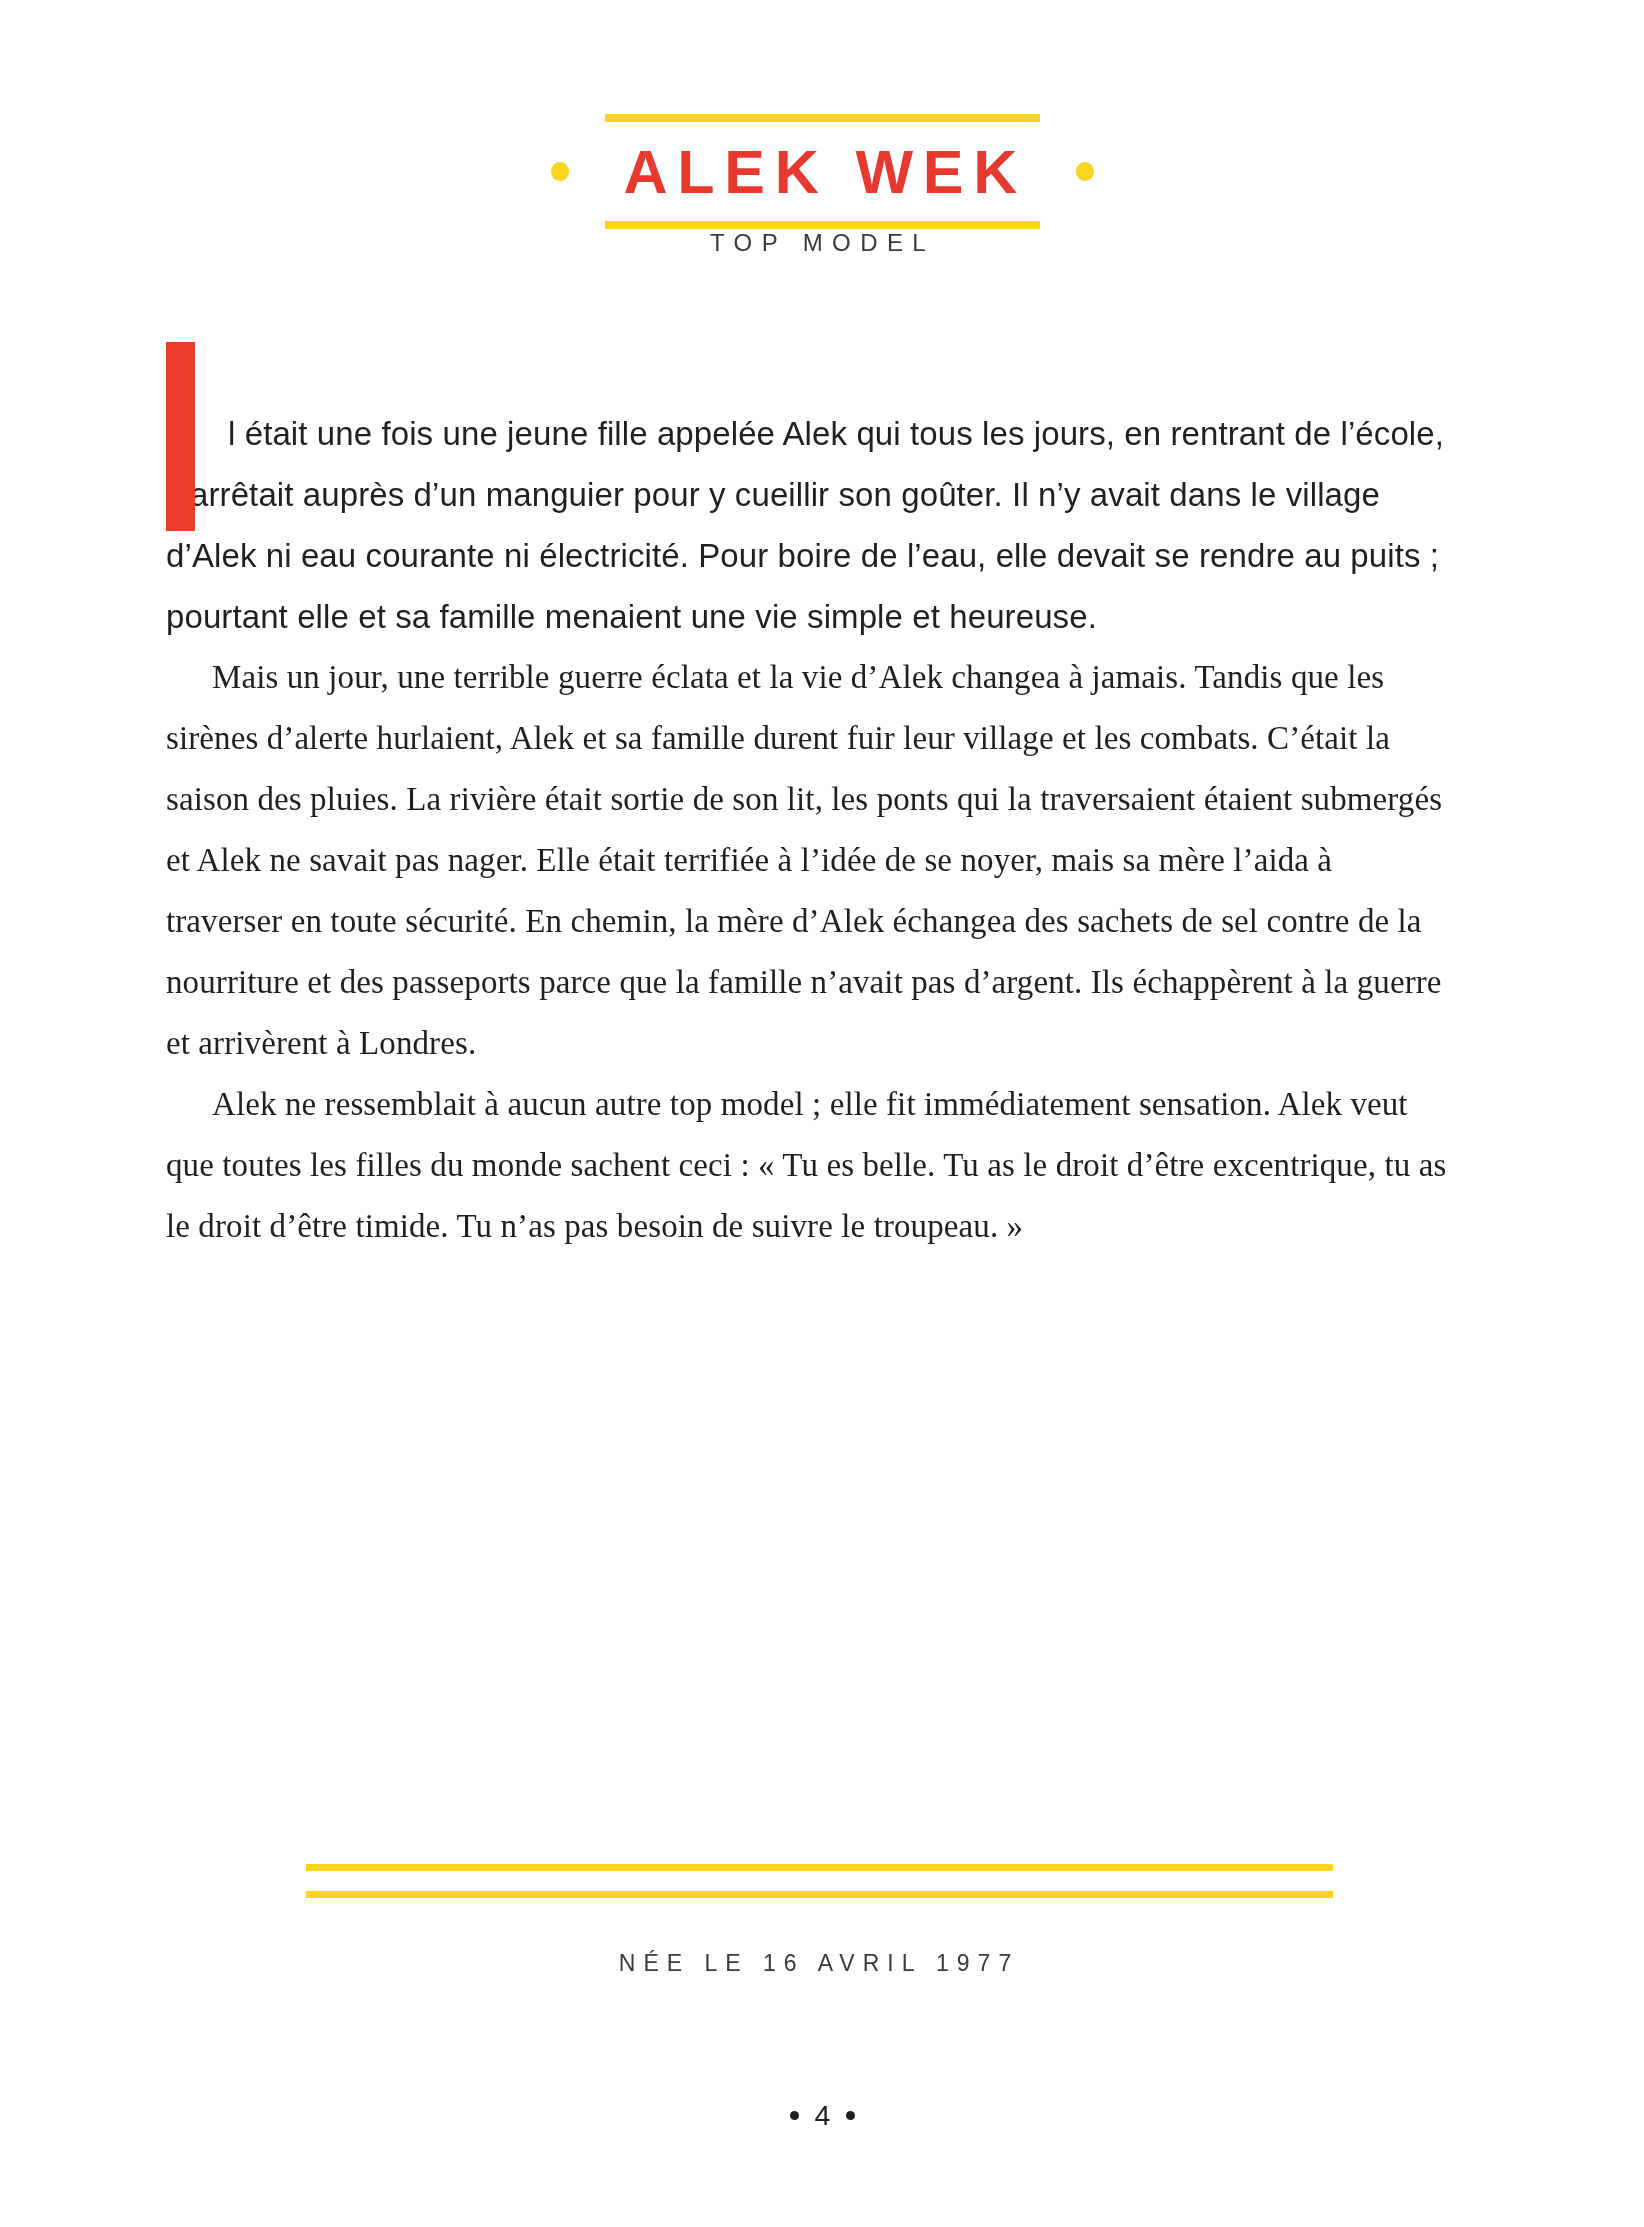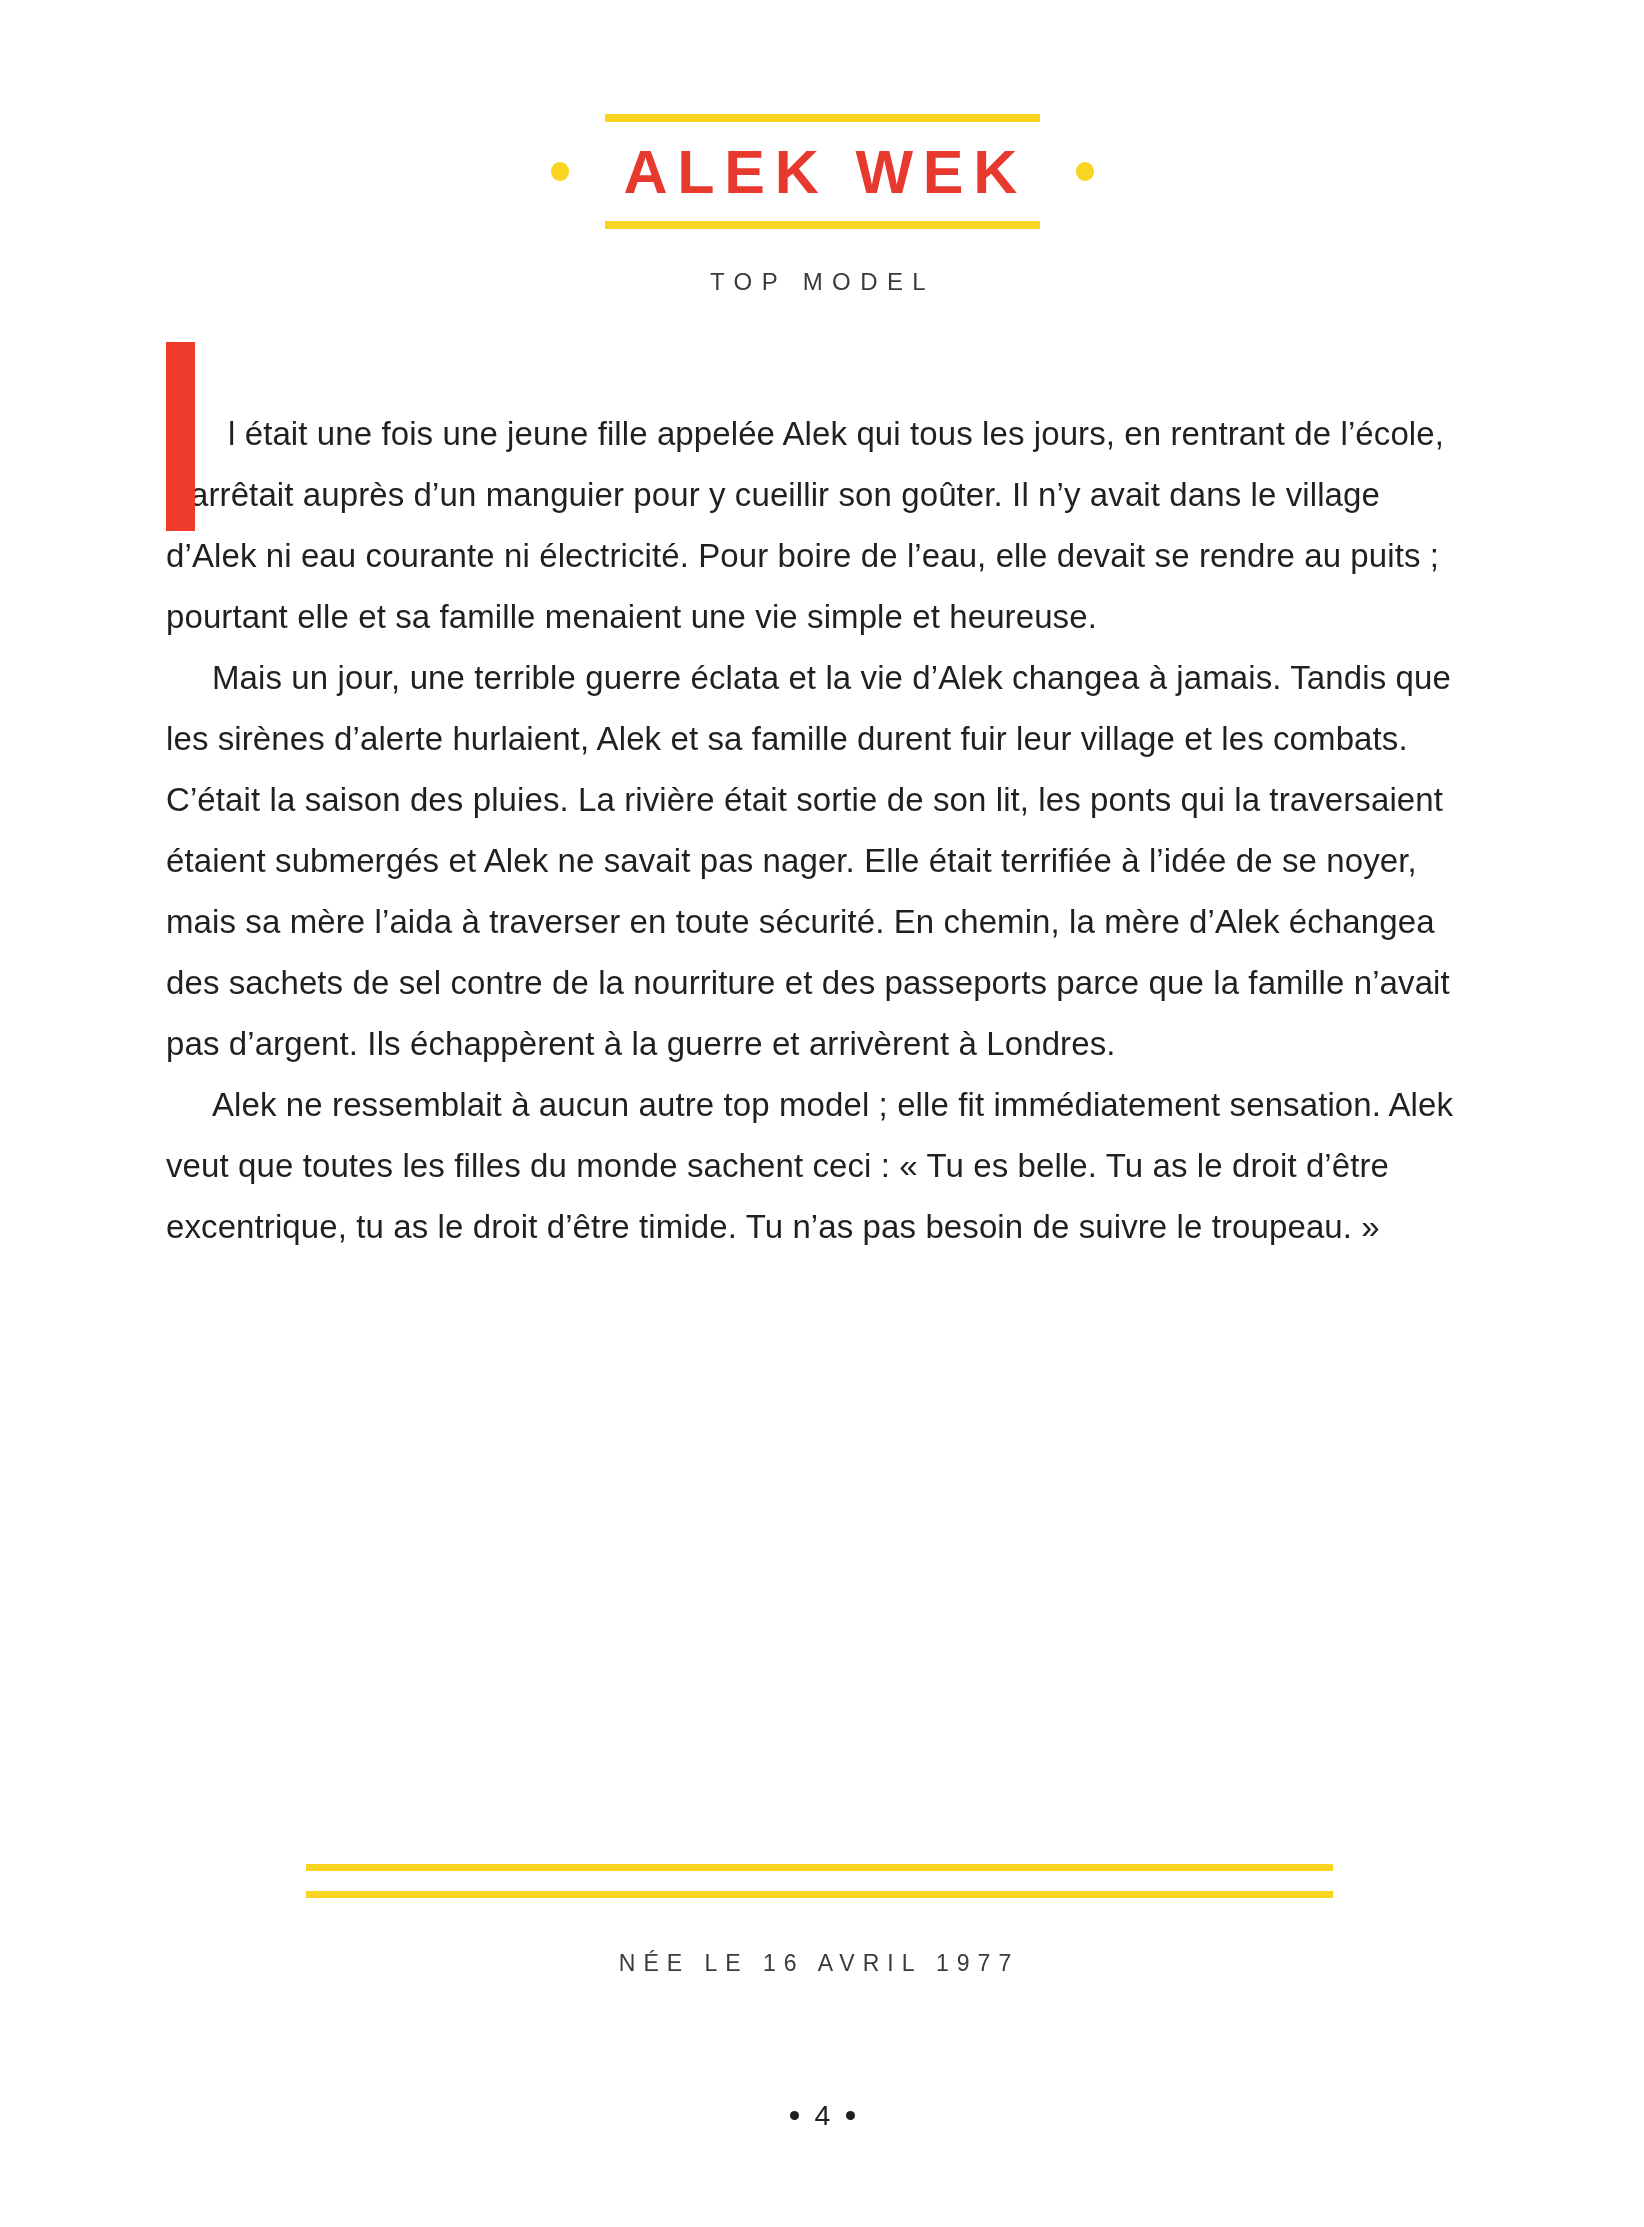--- a/index.html
+++ b/index.html
@@ -74,21 +74,20 @@
     font-size: 61px;
     letter-spacing: 9.8px;
     color: #E8392E;
     line-height: 1;
     white-space: nowrap;
     padding: 0 12.5px 0 18px;
     text-indent: 0;
   }
 
   .subtitle {
-    margin-top: 39px;
     font-size: 24px;
     letter-spacing: 9.4px;
     color: #3a3a3a;
     font-weight: 400;
     text-align: center;
   }
 
   
   .article {
     position: absolute;
@@ -115,21 +114,21 @@
     letter-spacing: 0.1px;
     text-align: left;
   }
 
   .article p.first {
     padding-left: 0;
     text-indent: 0;
   }
   .article p.first .lead-pad { display: inline-block; width: 62px; }
 
-  .article p.indented { text-indent: 46px; }
+  .article p.indented { text-indent: 46px; font-family: Liberation Serif, serif; }
 
   
   .colophon {
     position: absolute;
     top: 1864px;
     left: 0;
     width: 1638px;
     text-align: center;
   }
 

